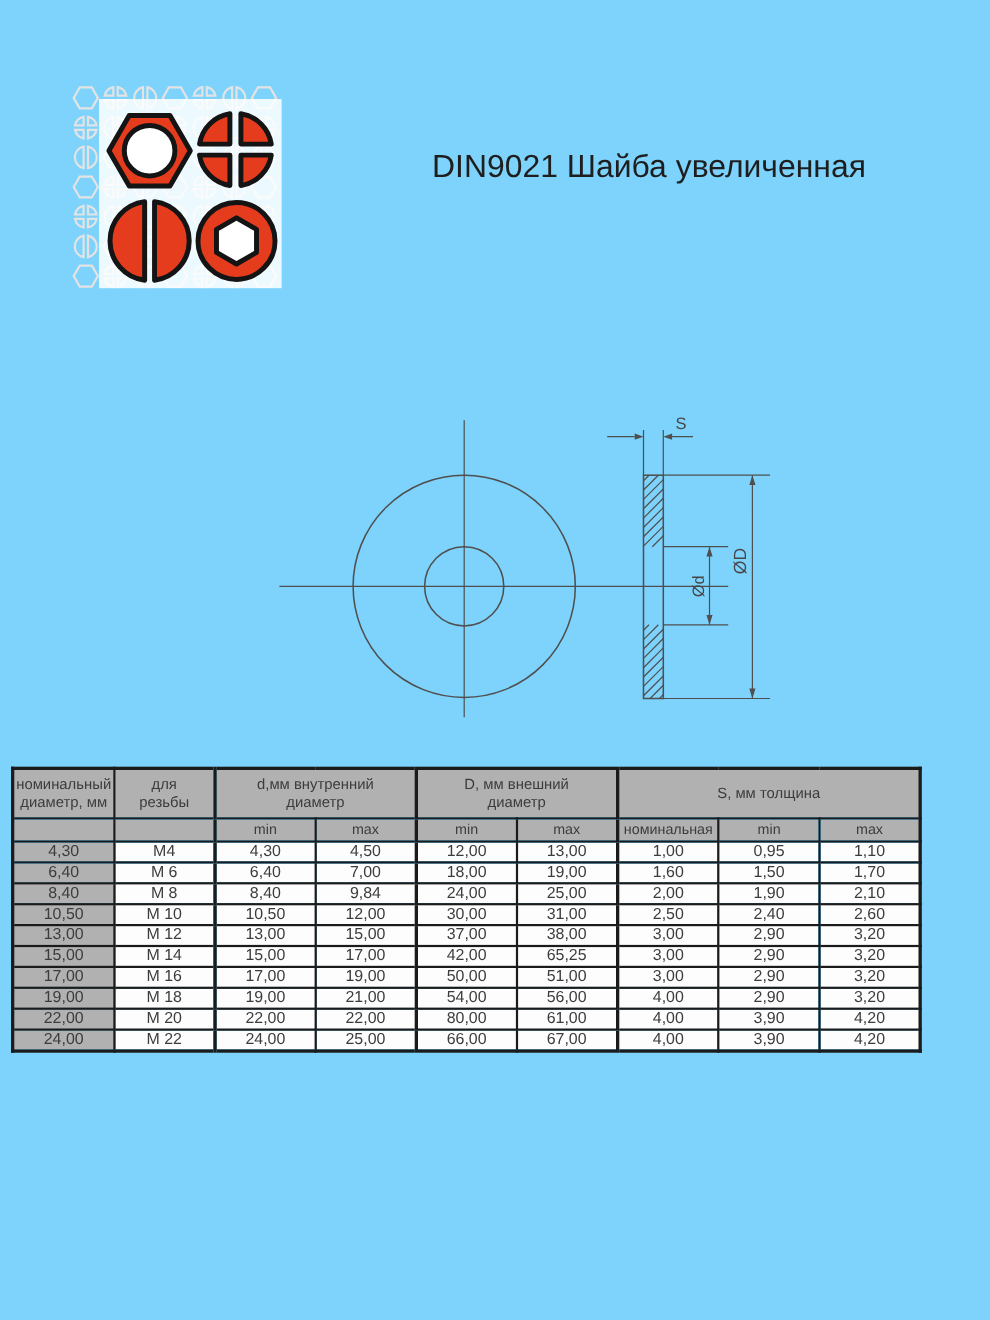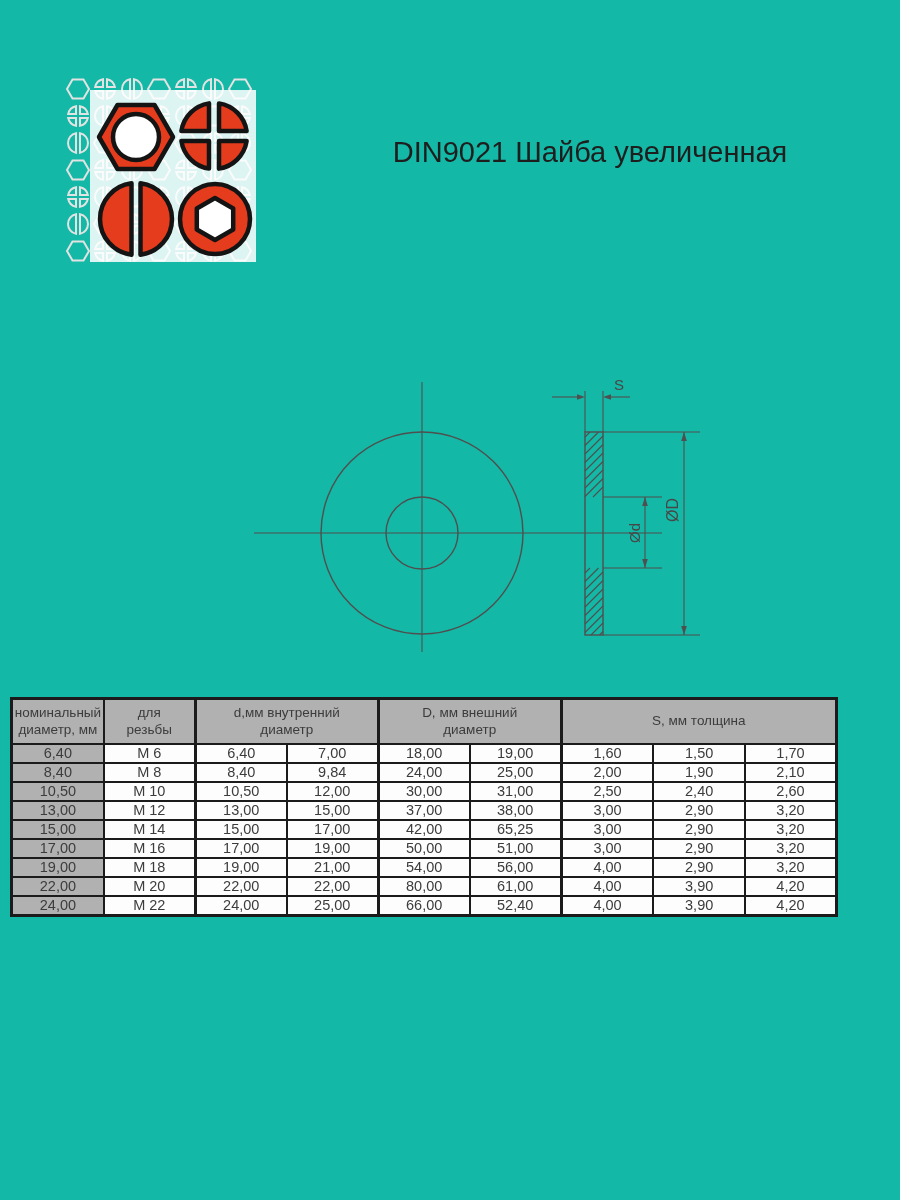--- a/index.html
+++ b/index.html
@@ -5,21 +5,21 @@
   :root{
     --accent:#e63c1e;
     --cellgray:#b1b1b1;
     --line:#1b1b1b;
     --ink:#3c3c3c;
     --draw:#4f4f4f;
   }
   *{box-sizing:border-box;margin:0;padding:0;}
   html,body{background:#fff;}
   body{font-family:"Liberation Sans",sans-serif;}
-  .page{position:relative;width:900px;height:1200px;background:#14b8a6;overflow:hidden;}
+  .page{position:relative;width:900px;height:1200px;background:#7dd3fc;overflow:hidden;}
 
   
   .logo-svg{position:absolute;left:60px;top:55px;}
   .pat{fill:none;stroke:#e3e3e3;stroke-width:2;}
   .red{fill:var(--accent);stroke:#141414;stroke-width:4.5;stroke-linejoin:round;}
   .hole{fill:#ffffff;stroke:#141414;stroke-width:4.5;stroke-linejoin:round;}
 
   
   .title{position:absolute;left:300px;top:131px;width:580px;text-align:center;
          font-size:29px;line-height:43px;color:#1e1e1e;}
@@ -286,22 +286,44 @@
         <th>номинальный
 диаметр, мм</th>
         <th>для
 резьбы</th>
         <th colspan="2">d,мм внутренний
 диаметр</th>
         <th colspan="2">D, мм внешний
 диаметр</th>
         <th colspan="3">S, мм толщина</th>
       </tr>
+      <tr class="subhead">
+        <th></th>
+        <th></th>
+        <th>min</th>
+        <th>max</th>
+        <th>min</th>
+        <th>max</th>
+        <th>номинальная</th>
+        <th>min</th>
+        <th>max</th>
+      </tr>
     </thead>
     <tbody>
+        <tr>
+          <td>4,30</td>
+          <td>M4</td>
+          <td>4,30</td>
+          <td>4,50</td>
+          <td>12,00</td>
+          <td>13,00</td>
+          <td>1,00</td>
+          <td>0,95</td>
+          <td>1,10</td>
+        </tr>
         <tr>
           <td>6,40</td>
           <td>M 6</td>
           <td>6,40</td>
           <td>7,00</td>
           <td>18,00</td>
           <td>19,00</td>
           <td>1,60</td>
           <td>1,50</td>
           <td>1,70</td>
@@ -382,21 +404,21 @@
           <td>4,00</td>
           <td>3,90</td>
           <td>4,20</td>
         </tr>
         <tr>
           <td>24,00</td>
           <td>M 22</td>
           <td>24,00</td>
           <td>25,00</td>
           <td>66,00</td>
-          <td>52,40</td>
+          <td>67,00</td>
           <td>4,00</td>
           <td>3,90</td>
           <td>4,20</td>
         </tr>
       </tbody>
   </table>
 
 </div>
 
 </body></html>

